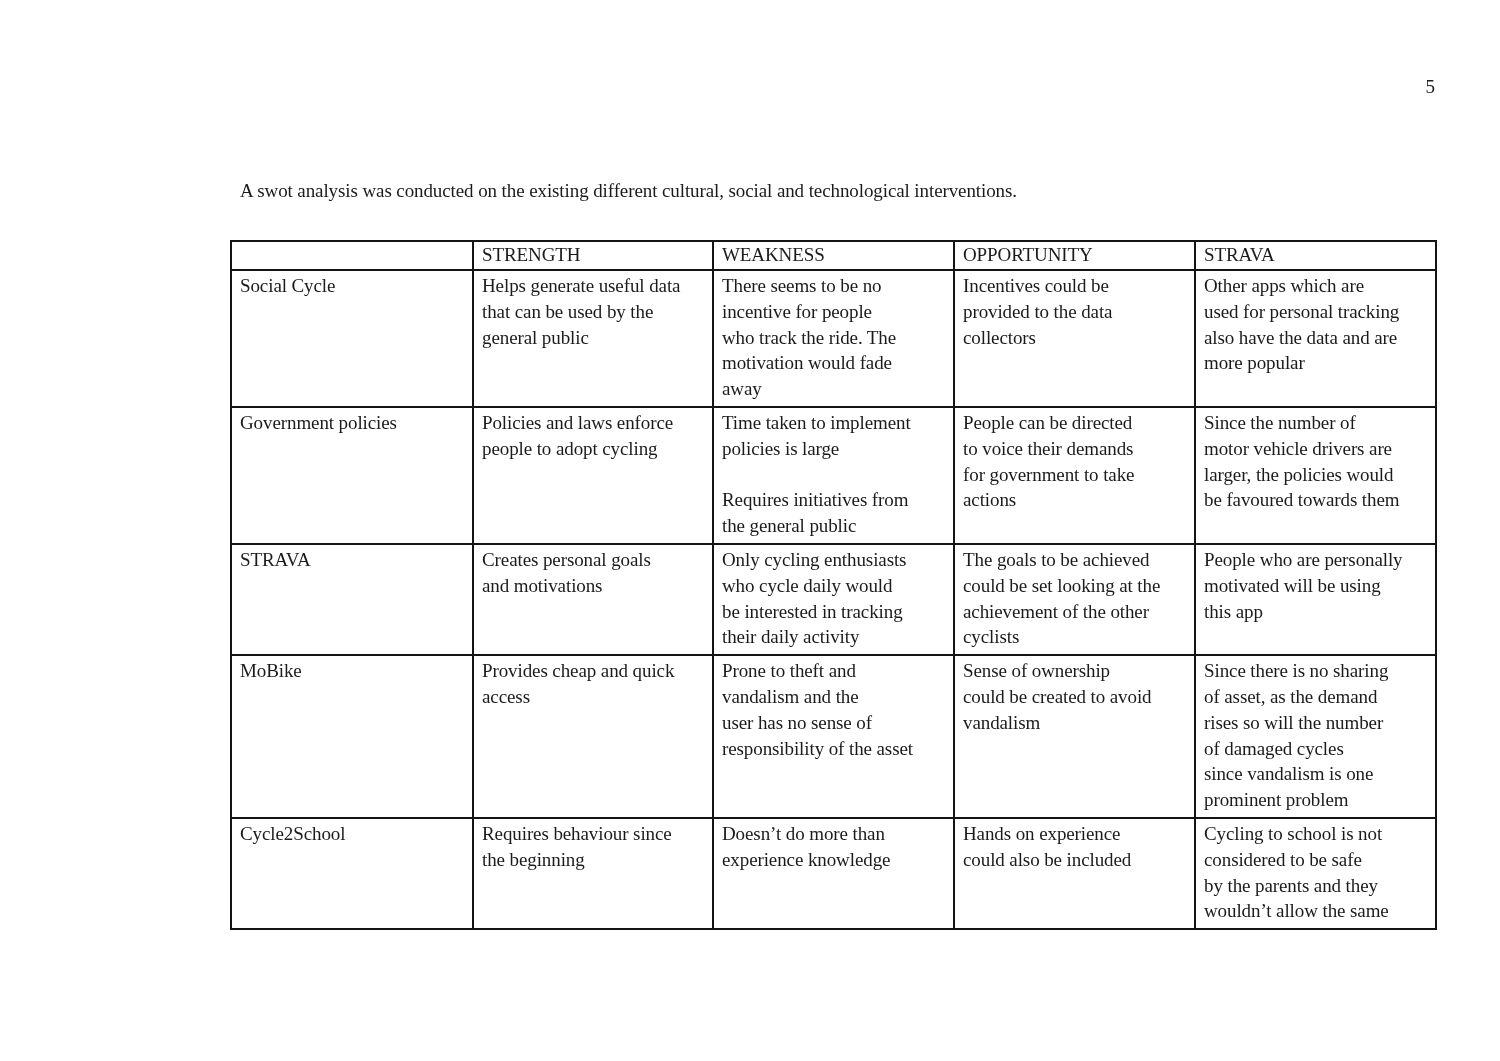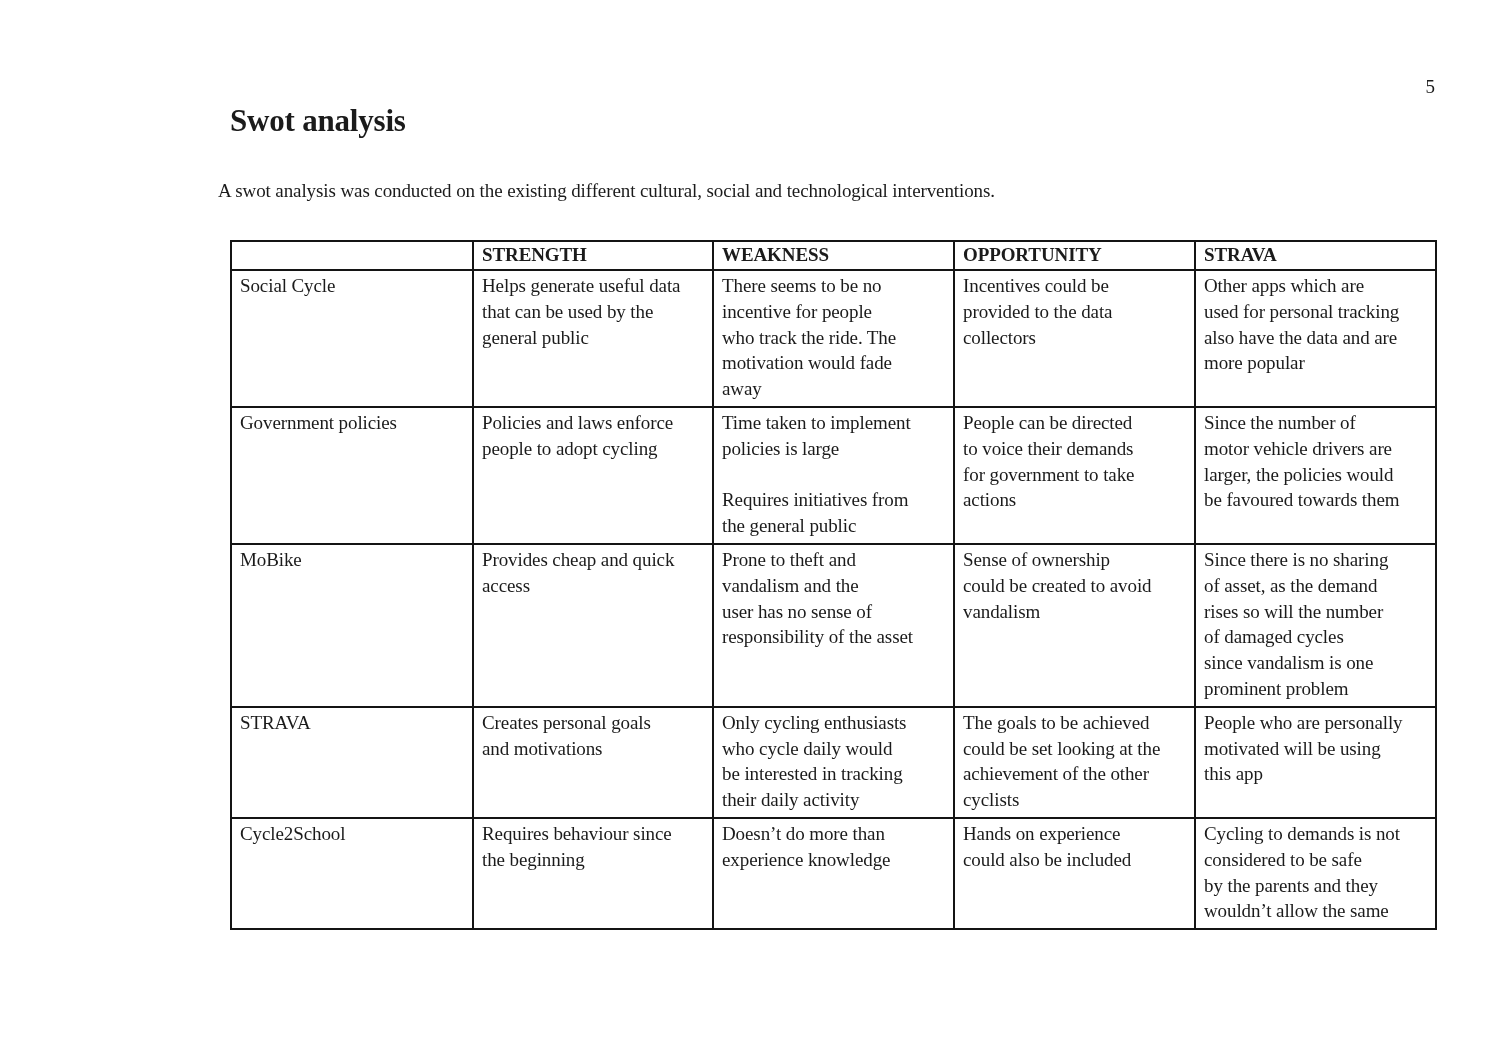--- a/index.html
+++ b/index.html
@@ -30,21 +30,21 @@
     top: 102px;
     left: 230px;
     font-size: 31px;
     line-height: 38px;
     font-weight: bold;
     letter-spacing: -0.2px;
   }
   .intro {
     position: absolute;
     top: 179px;
-    left: 218px;
+    left: 240px;
     width: 1205px;
     font-size: 19px;
     line-height: 24px;
     letter-spacing: -0.1px;
     font-family: Liberation Serif, serif;
   }
   table.swot {
     position: absolute;
     top: 240px;
     left: 230px;
@@ -62,31 +62,29 @@
     line-height: 25.8px;
     letter-spacing: -0.1px;
     padding: 2px 4px 4px 8px;
     white-space: pre-line;
     overflow: hidden;
   }
   table.swot th {
     padding-top: 0px;
     padding-bottom: 1px;
     height: 26px;
-    font-weight: bold;
   }
 </style>
 </head>
 <body>
 
 <div class="page">
 
   <div class="page-number">5</div>
 
-  <h1 class="doc-title" style="margin:0;">Swot analysis</h1>
 
   <p class="intro" style="margin:0;">A swot analysis was conducted on the existing different cultural, social and technological interventions.</p>
 
   <table class="swot">
     <colgroup>
       <col style="width:242px">
       <col style="width:240px">
       <col style="width:241px">
       <col style="width:241px">
       <col style="width:241px">
@@ -131,62 +129,62 @@
         <td>People can be directed
 to voice their demands
 for government to take
 actions</td>
         <td>Since the number of
 motor vehicle drivers are
 larger, the policies would
 be favoured towards them</td>
       </tr>
       <tr>
+        <td>STRAVA</td>
+        <td>Creates personal goals
+and motivations</td>
+        <td>Only cycling enthusiasts
+who cycle daily would
+be interested in tracking
+their daily activity</td>
+        <td>The goals to be achieved
+could be set looking at the
+achievement of the other
+cyclists</td>
+        <td>People who are personally
+motivated will be using
+this app</td>
+      </tr>
+      <tr>
         <td>MoBike</td>
         <td>Provides cheap and quick
 access</td>
         <td>Prone to theft and
 vandalism and the
 user has no sense of
 responsibility of the asset</td>
         <td>Sense of ownership
 could be created to avoid
 vandalism</td>
         <td>Since there is no sharing
 of asset, as the demand
 rises so will the number
 of damaged cycles
 since vandalism is one
 prominent problem</td>
       </tr>
       <tr>
-        <td>STRAVA</td>
-        <td>Creates personal goals
-and motivations</td>
-        <td>Only cycling enthusiasts
-who cycle daily would
-be interested in tracking
-their daily activity</td>
-        <td>The goals to be achieved
-could be set looking at the
-achievement of the other
-cyclists</td>
-        <td>People who are personally
-motivated will be using
-this app</td>
-      </tr>
-      <tr>
         <td>Cycle2School</td>
         <td>Requires behaviour since
 the beginning</td>
         <td>Doesn’t do more than
 experience knowledge</td>
         <td>Hands on experience
 could also be included</td>
-        <td>Cycling to demands is not
+        <td>Cycling to school is not
 considered to be safe
 by the parents and they
 wouldn’t allow the same</td>
       </tr>
     </tbody>
   </table>
 
 </div>
 
 </body></html>

